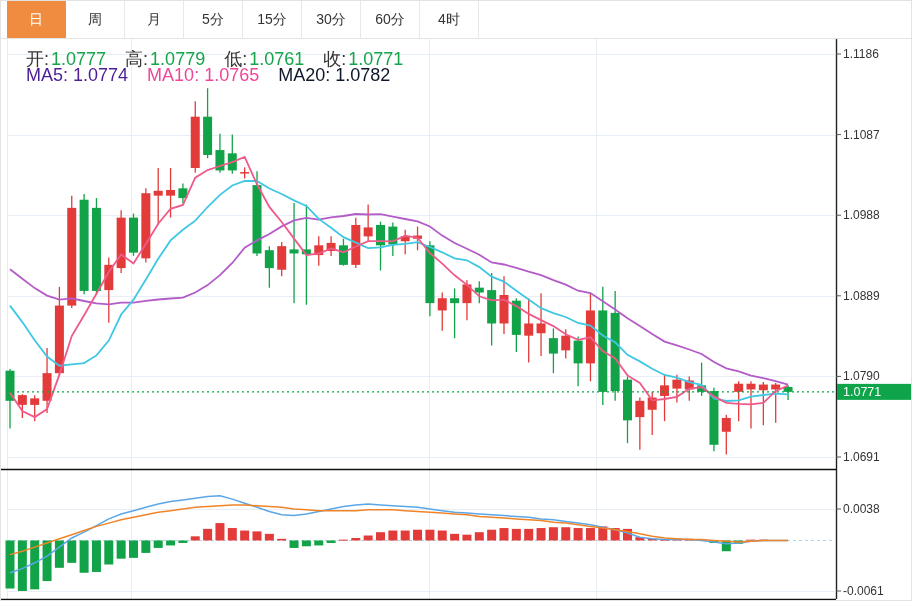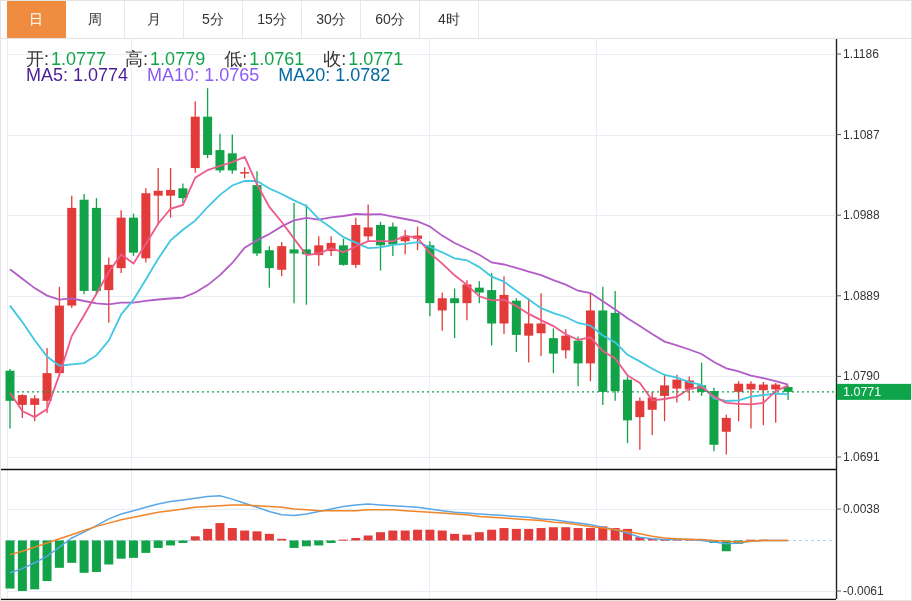--- a/index.html
+++ b/index.html
@@ -12,21 +12,21 @@
   .chart-area{position:absolute;top:38px;left:0;width:912px;height:563px;}
   #chart-svg{position:absolute;top:0;left:0;}
   .legend{position:absolute;left:25px;font-size:18px;white-space:nowrap;pointer-events:none;}
   .legend .item{margin-right:14px;}
   .legend .lbl{color:#333;}
   .legend .val{margin-left:2px;}
   .row1{top:8px;}
   .row2{top:26px;}
   .macd-legend{top:437px;}
   .val-green{color:#14a44a;}
-  .ma5{color:#4c1d95;} .ma10{color:#8b5cf6;} .ma20{color:#0369a1;}
+  .ma5{color:#4c1d95;} .ma10{color:#ec4899;} .ma20{color:#0f172a;}
   .c-macd{color:#e53935;} .c-diff{color:#4d9fe8;} .c-dea{color:#f08428;}
 </style>
 </head>
 <body>
 
 <div class="app">
   <div class="tabbar">
     <div class="tab active">日</div>
     <div class="tab">周</div>
     <div class="tab">月</div>

